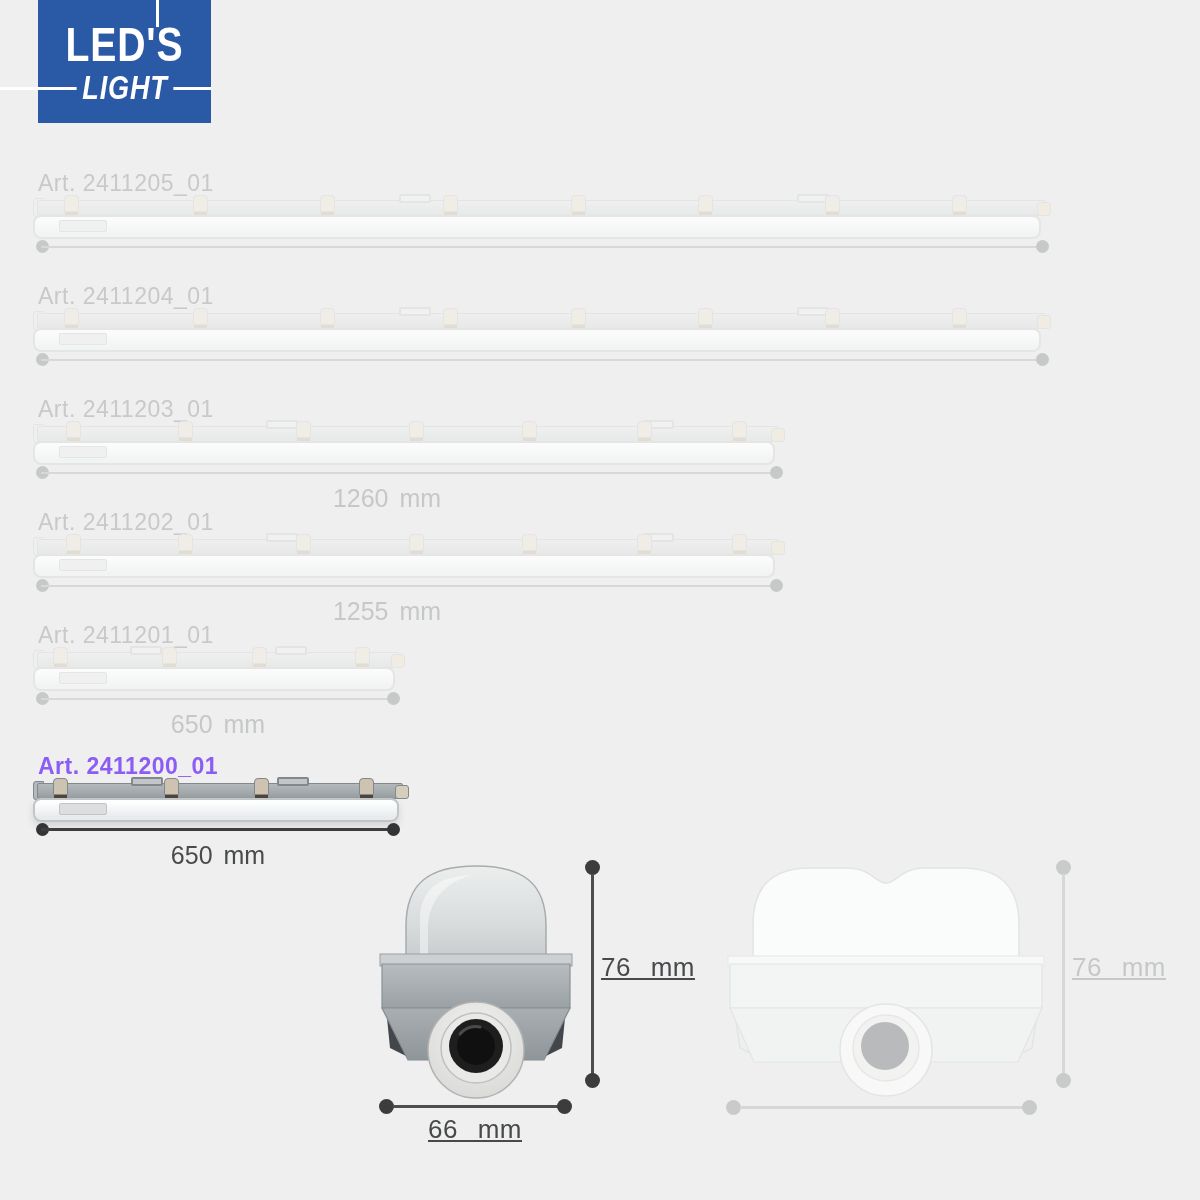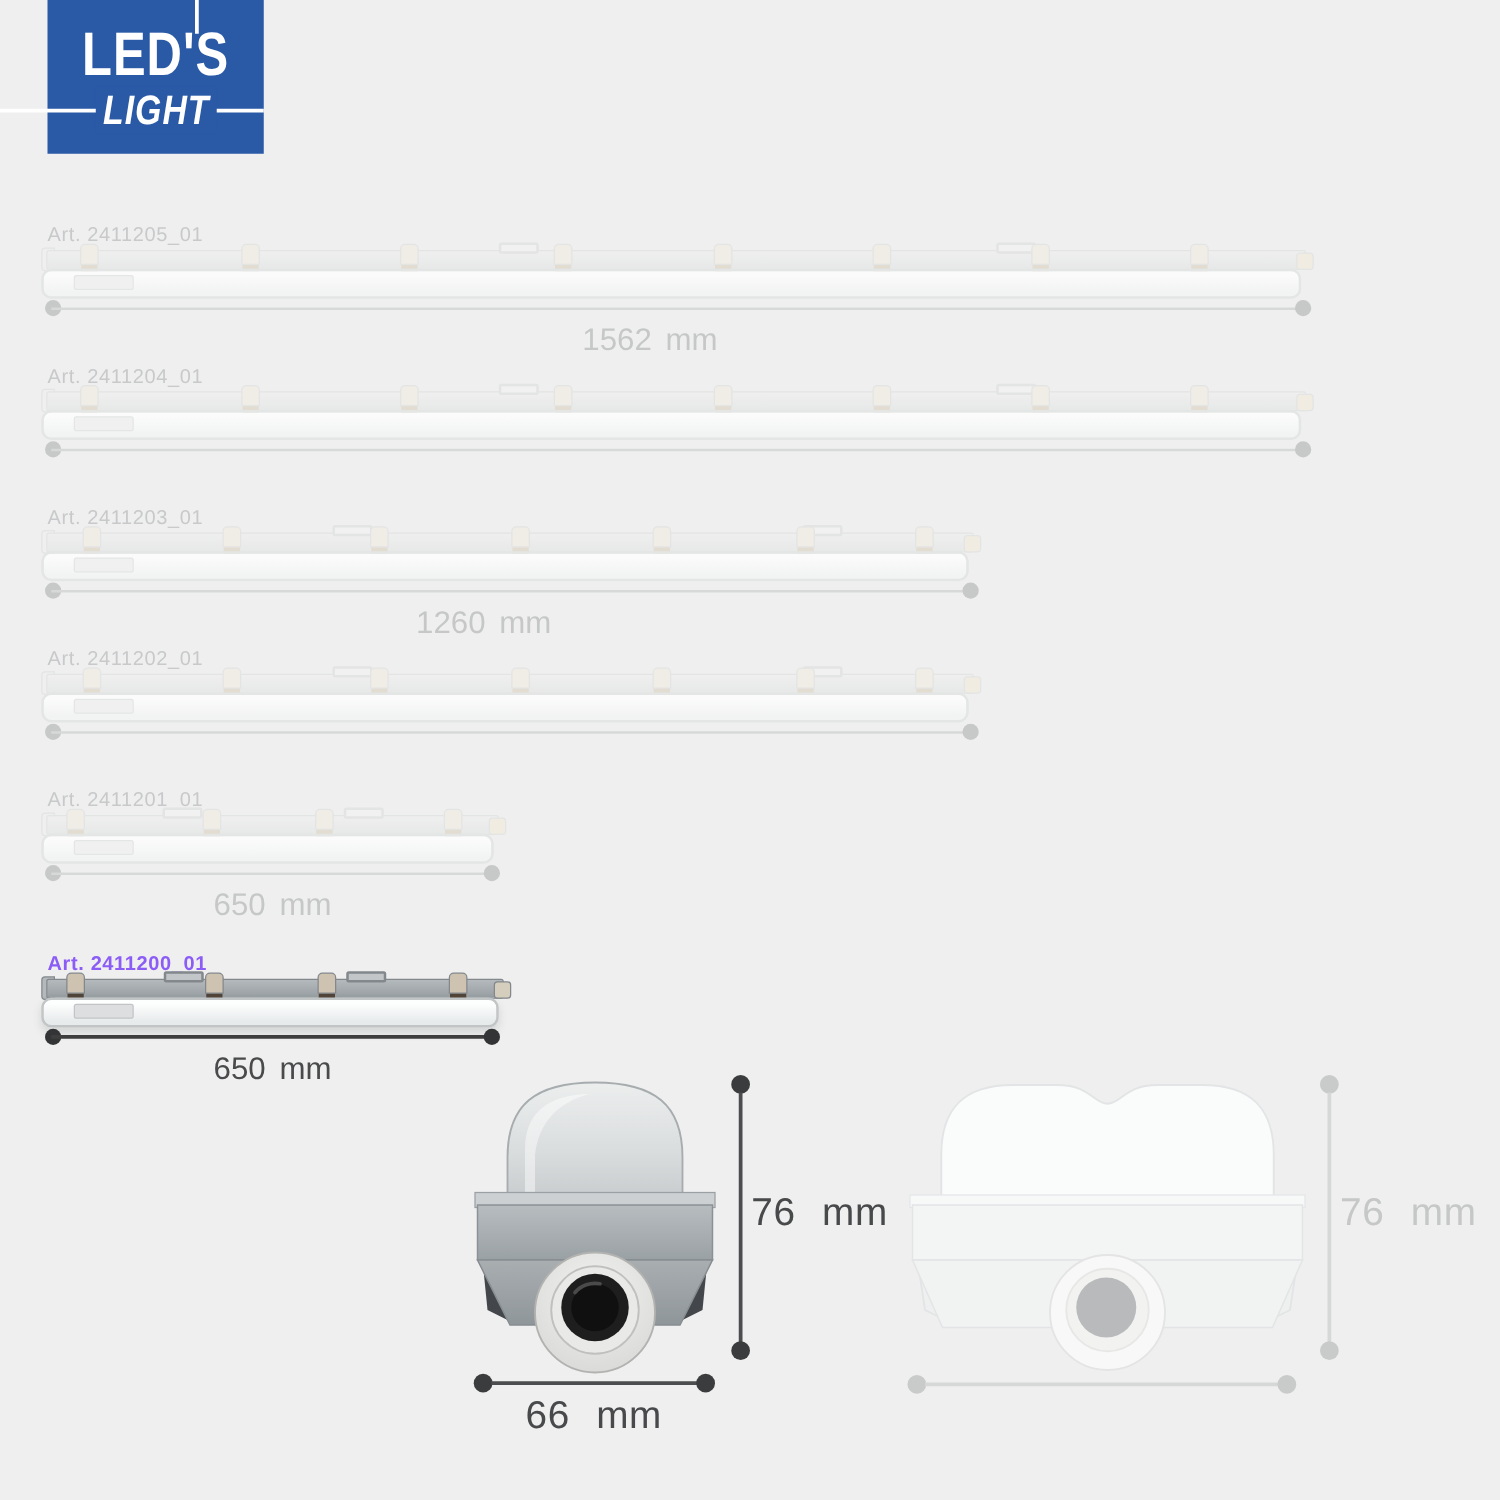--- a/index.html
+++ b/index.html
@@ -11,21 +11,21 @@
   .logo-vline{position:absolute;left:156px;top:0;width:3px;height:27px;background:#fff;z-index:3;}
   .logo-hline{position:absolute;left:0;top:87px;width:211px;height:3px;background:#fff;z-index:1;}
   .logo-led{position:absolute;left:38px;top:16px;width:173px;text-align:center;color:#fff;
     font-size:49px;font-weight:700;letter-spacing:1px;transform:scaleX(0.80);transform-origin:center;z-index:2;}
   .logo-light{position:absolute;left:38px;top:69px;width:173px;text-align:center;z-index:2;}
   .logo-light span{display:inline-block;background:#2a59a6;padding:0 7px;color:#fff;
     font-size:33px;font-style:italic;font-weight:700;letter-spacing:1px;transform:scaleX(0.82);}
 
   
   .row{position:absolute;left:0;width:1200px;height:113px;}
-  .article{position:absolute;left:38px;top:10px;font-size:16px;letter-spacing:.5px;}
+  .article{position:absolute;left:38px;top:0;font-size:23px;letter-spacing:.5px;}
   .ghost .article{color:#c8c9ca;font-weight:400;}
   .hot .article{color:#8b5cf6;font-weight:700;}
 
   .dim{position:absolute;height:13px;top:70px;}
   .dim .bar{position:absolute;left:5px;right:5px;top:5px;height:3px;}
   .dim .dot{position:absolute;top:0;width:13px;height:13px;border-radius:50%;}
   .dim .dot.l{left:0;} .dim .dot.r{right:0;}
   .ghost .dim .bar{background:#d7d9d9;height:2px;top:5.5px;}
   .ghost .dim .dot{background:#c7c9c9;}
   .hot .dim .bar{background:#3e3e3e;}
@@ -56,21 +56,21 @@
     background:var(--clipB);border-radius:0 0 2px 2px;}
   .fx .diff{position:absolute;left:0;right:10px;top:21px;height:24px;border-radius:8px;
     background:linear-gradient(var(--diff1) 15%,var(--diff2) 85%);border:2px solid var(--bord);box-sizing:border-box;}
   .hot .fx .diff{box-shadow:0 4px 7px rgba(90,95,98,.18);}
   .fx .conn{position:absolute;left:26px;top:26px;width:48px;height:12px;background:var(--conn);
     border:1px solid var(--bord);border-radius:2px;box-sizing:border-box;}
   .fx .gland{position:absolute;right:0;top:8px;width:14px;height:14px;background:var(--gland);
     border:1px solid var(--line);border-radius:3px;box-sizing:border-box;}
 
   
-  .meas{position:absolute;font-size:31px;font-weight:400;word-spacing:12px;letter-spacing:.5px;}
+  .meas{position:absolute;font-size:26px;font-weight:400;word-spacing:12px;letter-spacing:.5px;text-decoration:underline;}
   .meas.dark{color:#47494b;} .meas.lite{color:#c6c8c8;}
   .vline{position:absolute;width:3px;} .hline{position:absolute;height:3px;}
   .vline.dark,.hline.dark{background:#4b4d4e;} .vline.lite,.hline.lite{background:#d6d8d8;}
   .bigdot{position:absolute;width:15px;height:15px;border-radius:50%;}
   .bigdot.dark{background:#3b3c3d;} .bigdot.lite{background:#c9cbcb;}
   .meas.center{width:200px;text-align:center;}
 
   .endview{position:absolute;}
 </style>
 </head>
@@ -103,21 +103,20 @@
         <div class="clip" style="left:90.3%"></div>
       <div class="diff"></div>
         <div class="conn"></div>
         <div class="gland"></div>
     </div>
     <div class="dim" style="left:36px;width:1013px">
       <span class="dot l"></span>
         <span class="bar"></span>
         <span class="dot r"></span>
     </div>
-    <div class="dimtext" style="left:420px">1562 mm</div>
   </div>
 
   <div class="row ghost" style="top:283px">
     <div class="article">Art. 2411204_01</div>
     <div class="fx" style="left:33px;width:1018px">
       <div class="capL"></div>
         <div class="chan"></div>
       <div class="tab" style="left:36%"></div>
         <div class="tab" style="left:75%"></div>
       <div class="clip" style="left:3%"></div>
@@ -181,20 +180,21 @@
       <div class="clip" style="left:93%"></div>
       <div class="diff"></div>
         <div class="conn"></div>
         <div class="gland"></div>
     </div>
     <div class="dim" style="left:36px;width:747px">
       <span class="dot l"></span>
         <span class="bar"></span>
         <span class="dot r"></span>
     </div>
+    <div class="dimtext" style="left:287px">1255 mm</div>
   </div>
 
   <div class="row ghost" style="top:622px">
     <div class="article">Art. 2411201_01</div>
     <div class="fx" style="left:33px;width:372px">
       <div class="capL"></div>
         <div class="chan"></div>
       <div class="tab" style="left:26%"></div>
         <div class="tab" style="left:65%"></div>
       <div class="clip" style="left:5.3%"></div>

